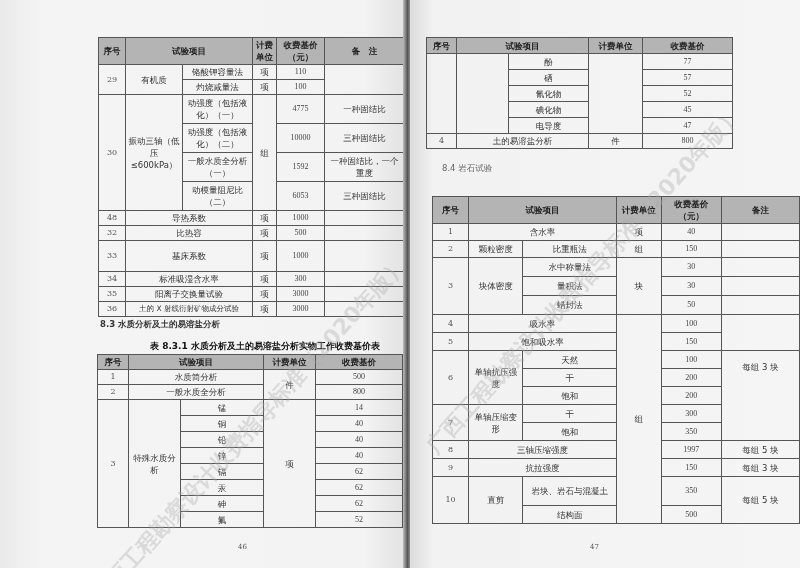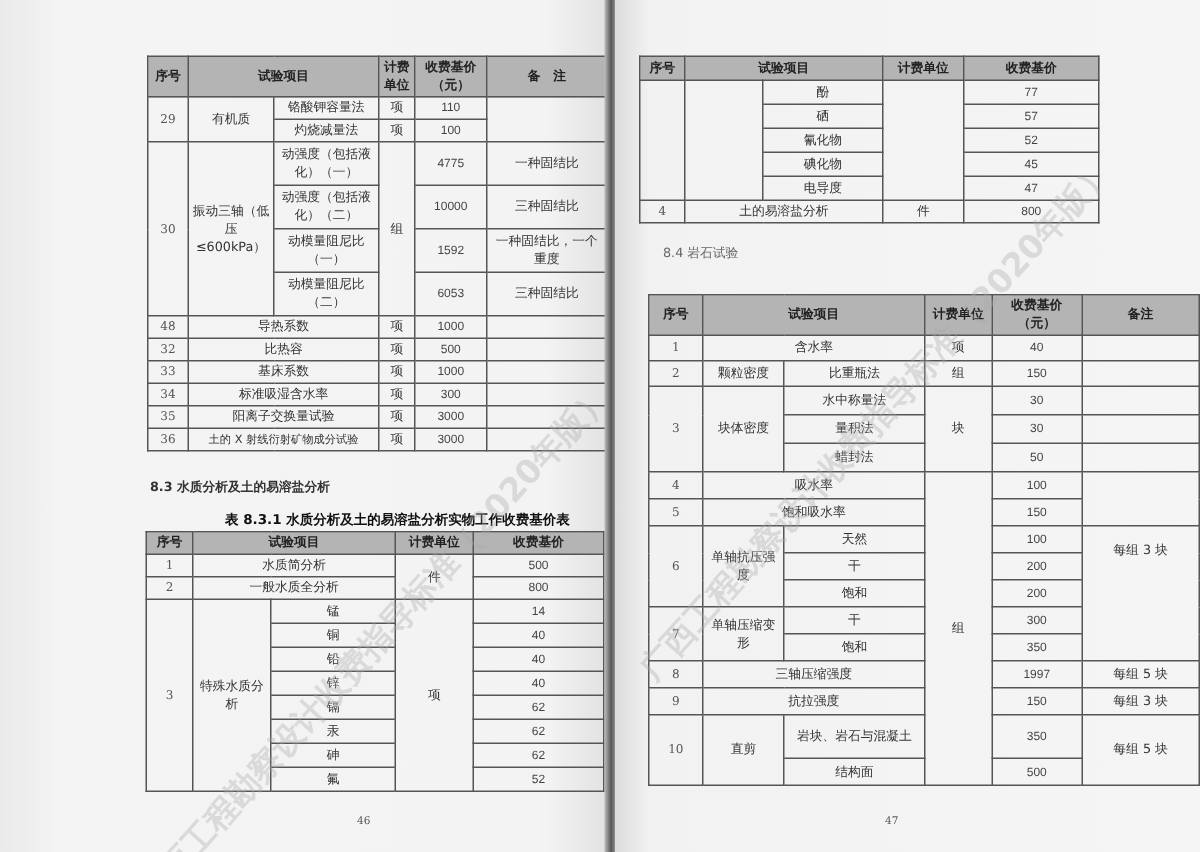--- a/index.html
+++ b/index.html
@@ -15,21 +15,21 @@
   .page.left { left:0; width:405px; background:linear-gradient(to right,#eaeaea 0%,#f4f4f4 10%,#f3f3f3 90%,#e2e2e2 100%); }
   .page.right { left:410px; width:390px; background:linear-gradient(to right,#dcdcdc 0%,#f2f2f2 6%,#f5f5f5 100%); }
   .gutter { position:absolute; left:403px; top:0; width:9px; height:568px; background:linear-gradient(to right,#bdbdbd,#555 50%,#bdbdbd); }
   table { border-collapse:collapse; position:absolute; table-layout:fixed; }
   td, th {
     border:1px solid #555; font-size:8.5px; text-align:center; vertical-align:middle;
     padding:0 2px; line-height:12px; color:#333; font-weight:normal;
   }
   th { background:#b4b4b4; font-weight:bold; color:#222; }
   td.num { font-family:"DejaVu Serif","Liberation Serif",serif; font-size:8px; color:#555;text-align:center; }
-  td.price { font-family:Liberation Sans, sans-serif; font-size:8px; color:#444; }
+  td.price { font-family:Liberation Serif, serif; font-size:8px; color:#444; }
   .section-title { position:absolute; font-size:8.5px; font-weight:bold; color:#333; }
   .table-title { position:absolute; font-size:9px; font-weight:bold; color:#111; white-space:nowrap; }
   .page-num { position:absolute; font-size:7px; color:#555; font-family:"DejaVu Serif",serif; }
   .watermark {
     position:absolute; color:rgba(170,170,170,0.35); font-size:22px; font-weight:bold;
     white-space:nowrap; transform:rotate(-48deg); transform-origin:left top; pointer-events:none;
   }
 </style>
 </head>
 <body>
@@ -73,21 +73,21 @@
       <td rowspan="4">组</td>
       <td class="price">4775</td>
       <td>一种固结比</td>
     </tr>
     <tr style="height:29px">
       <td>动强度（包括液化）（二）</td>
       <td class="price">10000</td>
       <td>三种固结比</td>
     </tr>
     <tr style="height:29px">
-      <td>动模量阻尼比（一）</td>
+      <td>一般水质全分析（一）</td>
       <td class="price">1592</td>
       <td>一种固结比，一个重度</td>
     </tr>
     <tr style="height:29px">
       <td>动模量阻尼比（二）</td>
       <td class="price">6053</td>
       <td>三种固结比</td>
     </tr>
     <tr style="height:15px">
       <td class="num">48</td>
@@ -96,21 +96,21 @@
       <td class="price">1000</td>
       <td></td>
     </tr>
     <tr style="height:15px">
       <td class="num">32</td>
       <td colspan="2">比热容</td>
       <td>项</td>
       <td class="price">500</td>
       <td></td>
     </tr>
-    <tr style="height:15px">
+    <tr style="height:31px">
       <td class="num">33</td>
       <td colspan="2">基床系数</td>
       <td>项</td>
       <td class="price">1000</td>
       <td></td>
     </tr>
     <tr style="height:15px">
       <td class="num">34</td>
       <td colspan="2">标准吸湿含水率</td>
       <td>项</td>

